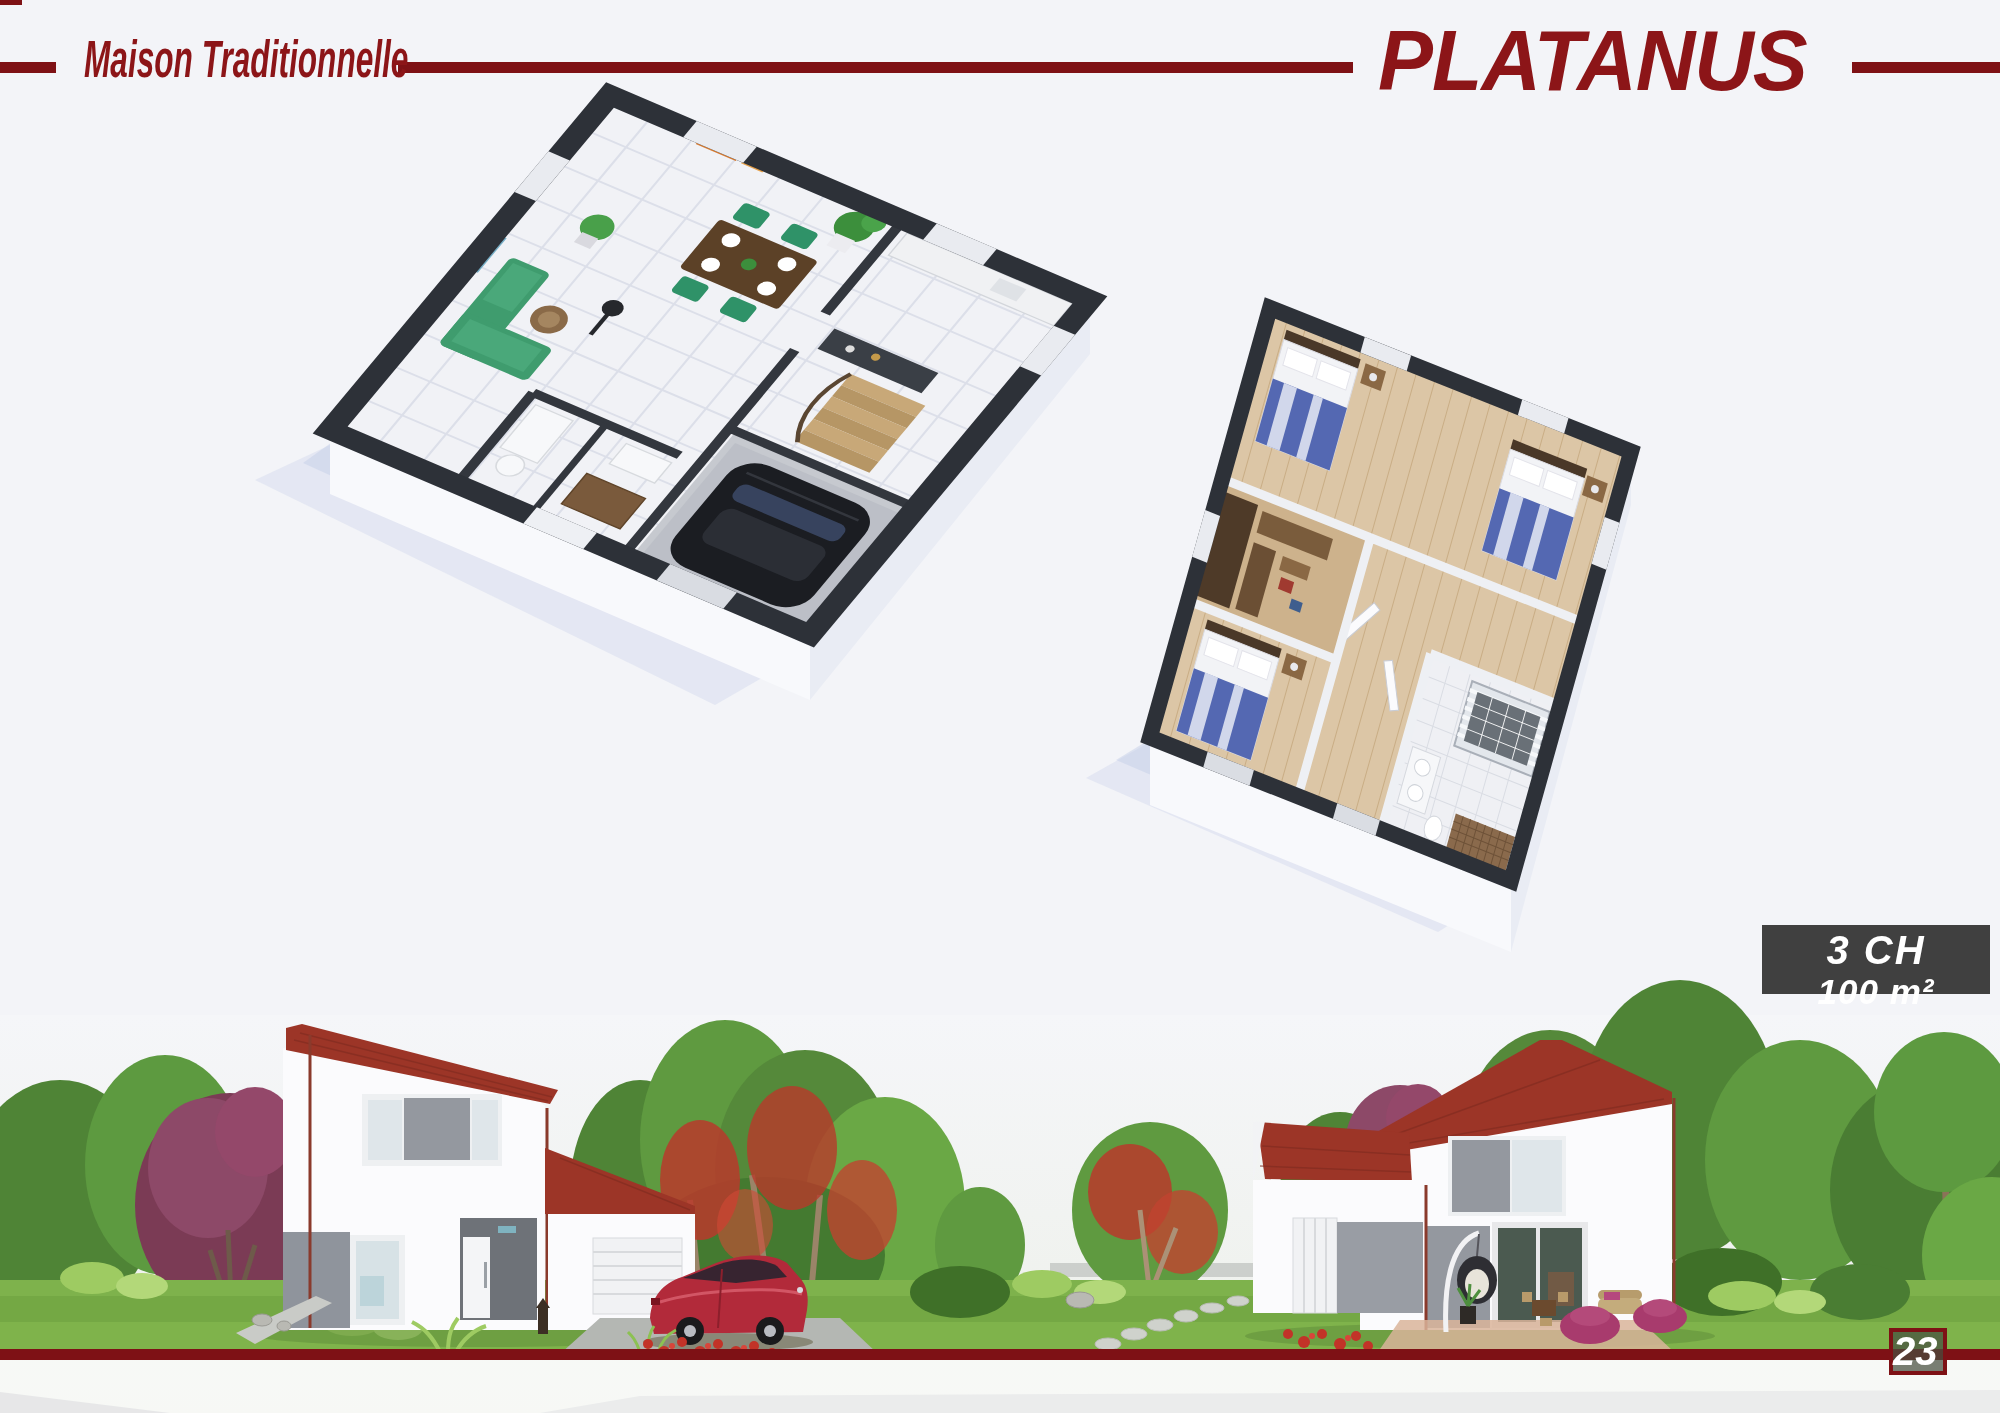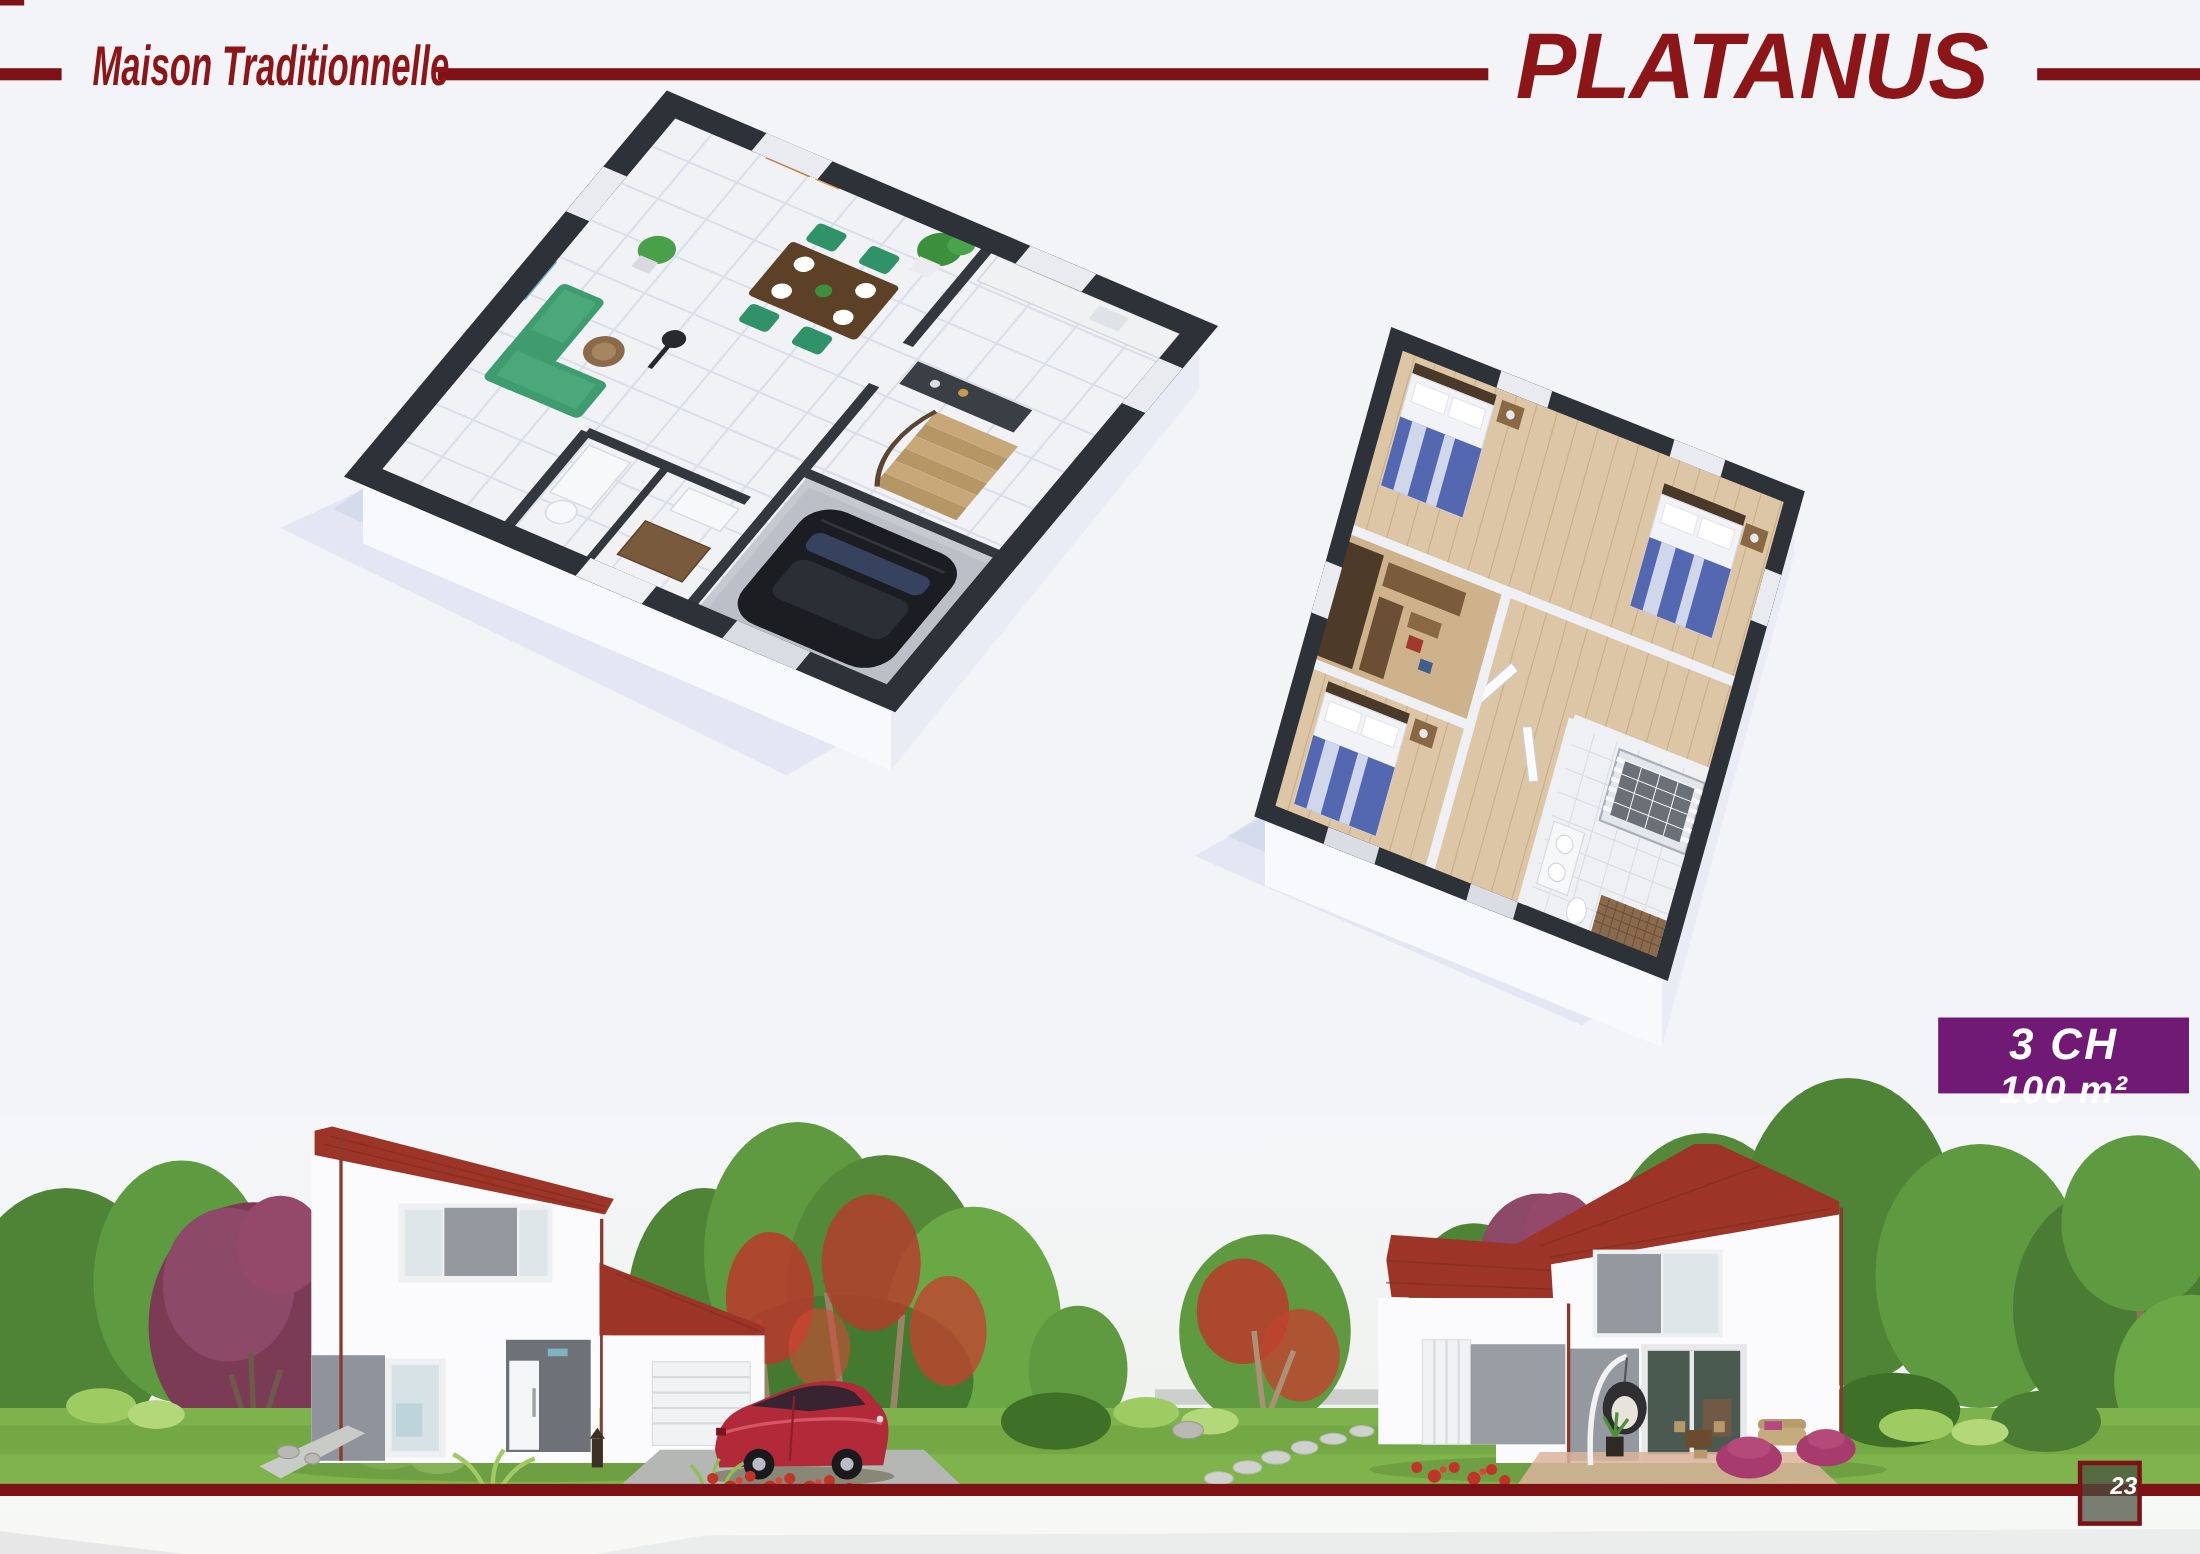--- a/index.html
+++ b/index.html
@@ -5,27 +5,27 @@
   html,body{margin:0;padding:0;background:#d8d8dc;}
   .page{position:relative;width:2000px;height:1413px;background:#f3f4f8;overflow:hidden;
         font-family:"Liberation Sans", sans-serif;font-style:italic;}
   svg.art{position:absolute;left:0;top:0;}
   .rule{position:absolute;height:11px;background:#7e1115;}
   .rule-sliver{position:absolute;left:0;top:0;width:22px;height:5px;background:#7e1115;}
   .series-title{position:absolute;left:84px;top:34px;font-size:51px;font-weight:bold;color:#8c1518;
         transform:scaleX(.62);transform-origin:left top;white-space:nowrap;line-height:1;}
   .model-title{position:absolute;left:1378px;top:18px;font-size:85px;font-weight:bold;color:#8c1518;
         transform:scaleX(.97);transform-origin:left top;white-space:nowrap;letter-spacing:-1px;line-height:1;}
-  .spec-badge{position:absolute;left:1762px;top:925px;width:228px;height:69px;background:#701a75;
+  .spec-badge{position:absolute;left:1762px;top:925px;width:228px;height:69px;background:#404040;
         color:#ffffff;text-align:center;font-weight:bold;}
   .spec-rooms{font-size:40px;line-height:48px;margin-top:1px;letter-spacing:2px;}
   .spec-area{font-size:35px;line-height:36px;letter-spacing:1px;}
-  .page-badge{position:absolute;left:1889px;top:1328px;width:58px;height:59px;
+  .page-badge{position:absolute;left:1889px;top:1328px;width:58px;height:47px;
         background:rgba(70,78,62,.72);border:4px solid #7e1115;box-sizing:border-box;
-        color:#fff;font-size:22px;font-weight:bold;text-align:right;line-height:38px;}
+        color:#fff;font-size:40px;font-weight:bold;text-align:left;line-height:38px;}
 </style>
 </head>
 <body>
 
 <div class="page">
 
 <svg class="art" width="2000" height="1413" viewBox="0 0 2000 1413">
 
   <g>
     <polygon points="330,445 810,650 715,705 255,480" fill="#ccd4ea" opacity="0.40"></polygon>

